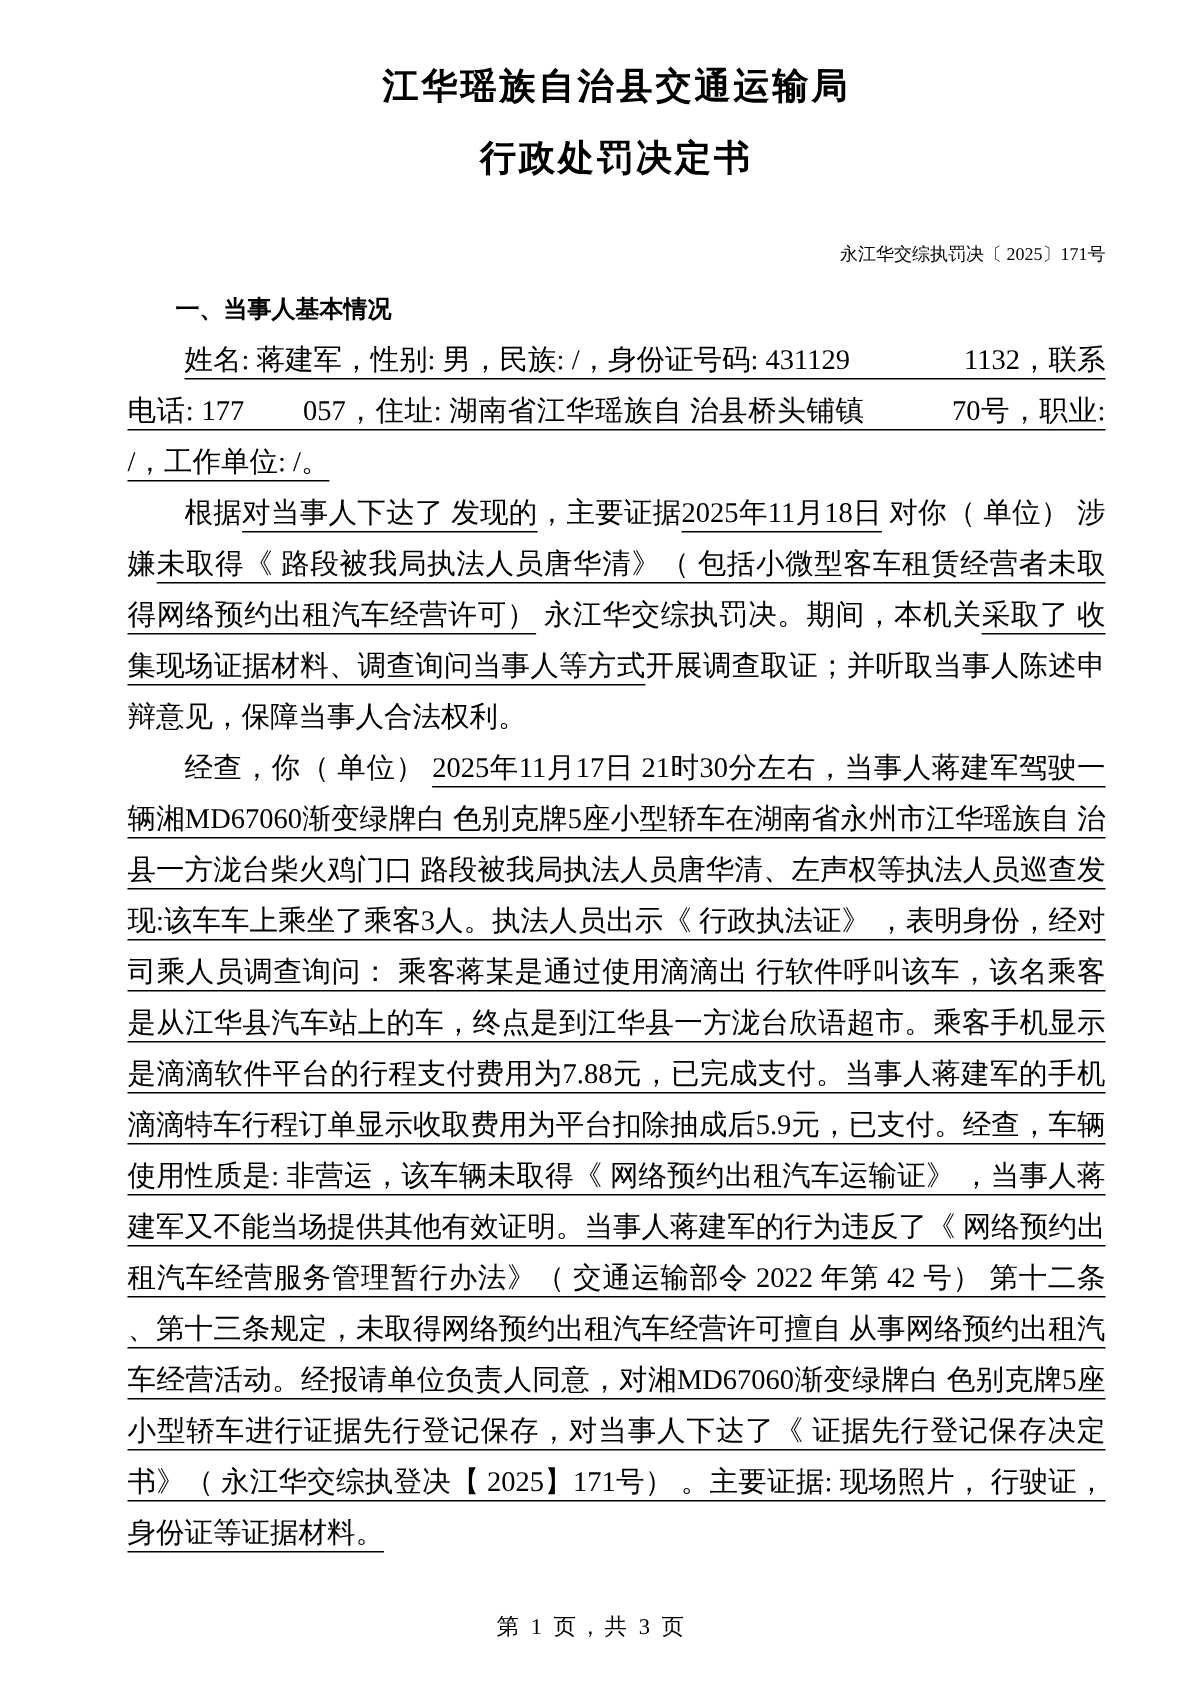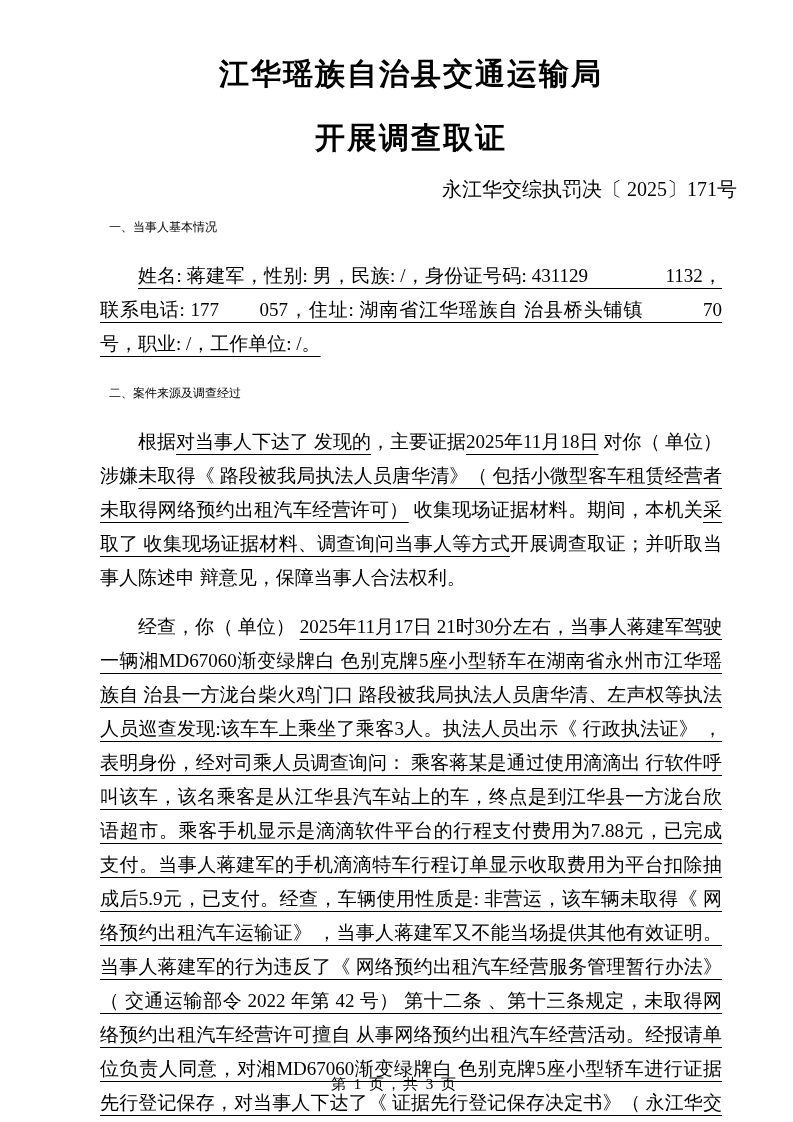--- a/index.html
+++ b/index.html
@@ -10,69 +10,68 @@
     font-family:"Liberation Serif","DejaVu Serif",serif;
   }
   .page{
     position:absolute;inset:0;
     padding:34px 56px 0 85px;
     box-sizing:border-box;
   }
   .title{
     font-family:"Liberation Sans","DejaVu Sans",sans-serif;
     font-weight:bold;
-    font-size:30px;
+    font-size:24px;
     line-height:48px;
     text-align:center;
-    margin:16px;
+    margin:0;
     letter-spacing:2px;
   }
   .doc-number{
     text-align:right;
-    font-size:20px;
+    font-size:12px;
     line-height:22px;
-    margin:16px 0 10px 0;
+    margin:28px 0 10px 0;
   }
   .sec-heading{
     font-family:"Liberation Sans","DejaVu Sans",sans-serif;
-    font-weight:normal;
-    font-size:12px;
+    font-weight:bold;
+    font-size:16px;
     line-height:34px;
     text-indent:2em;
     margin:2px 0 0 0;
   }
   .para{
     font-size:19px;
     line-height:34px;
     text-align:justify;
     text-indent:2em;
-    margin:15px;
+    margin:0;
     word-break:break-all;
   }
   .u{
     text-decoration:underline;
     text-underline-offset:6px;
     text-decoration-thickness:1px;
   }
   .footer{
     position:absolute;
     left:0;right:4px;bottom:28px;
     text-align:center;
     font-size:15px;
     letter-spacing:2px;
   }
 </style>
 </head>
 <body>
 
 <div class="page">
   <h1 class="title">江华瑶族自治县交通运输局</h1>
-  <h1 class="title">开展调查取证</h1>
+  <h1 class="title">行政处罚决定书</h1>
   <div class="doc-number">永江华交综执罚决〔 2025〕171号</div>
   <div id="sections">
       <div class="sec-heading">一、当事人基本情况</div>
       <p class="para"><span class="u">姓名: 蒋建军，性别: 男，民族: /，身份证号码: 431129　　　　1132，联系电话: 177　　057，住址: 湖南省江华瑶族自 治县桥头铺镇　　　70号，职业: /，工作单位: /。</span></p>
-      <div class="sec-heading">二、案件来源及调查经过</div>
-      <p class="para"><span>根据</span><span class="u">对当事人下达了 发现的</span><span>，主要证据</span><span class="u">2025年11月18日</span><span> 对你（ 单位） 涉嫌</span><span class="u">未取得《 路段被我局执法人员唐华清》（ 包括小微型客车租赁经营者未取得网络预约出租汽车经营许可）</span><span> 收集现场证据材料。期间，本机关</span><span class="u">采取了 收集现场证据材料、调查询问当事人等方式</span><span>开展调查取证；并听取当事人陈述申 辩意见，保障当事人合法权利。</span></p>
+      <p class="para"><span>根据</span><span class="u">对当事人下达了 发现的</span><span>，主要证据</span><span class="u">2025年11月18日</span><span> 对你（ 单位） 涉嫌</span><span class="u">未取得《 路段被我局执法人员唐华清》（ 包括小微型客车租赁经营者未取得网络预约出租汽车经营许可）</span><span> 永江华交综执罚决。期间，本机关</span><span class="u">采取了 收集现场证据材料、调查询问当事人等方式</span><span>开展调查取证；并听取当事人陈述申 辩意见，保障当事人合法权利。</span></p>
       <p class="para"><span>经查，你（ 单位） </span><span class="u">2025年11月17日 21时30分左右，当事人蒋建军驾驶一辆湘MD67060渐变绿牌白 色别克牌5座小型轿车在湖南省永州市江华瑶族自 治县一方泷台柴火鸡门口 路段被我局执法人员唐华清、左声权等执法人员巡查发现:该车车上乘坐了乘客3人。执法人员出示《 行政执法证》 ，表明身份，经对司乘人员调查询问： 乘客蒋某是通过使用滴滴出 行软件呼叫该车，该名乘客是从江华县汽车站上的车，终点是到江华县一方泷台欣语超市。乘客手机显示是滴滴软件平台的行程支付费用为7.88元，已完成支付。当事人蒋建军的手机滴滴特车行程订单显示收取费用为平台扣除抽成后5.9元，已支付。经查，车辆使用性质是: 非营运，该车辆未取得《 网络预约出租汽车运输证》 ，当事人蒋建军又不能当场提供其他有效证明。当事人蒋建军的行为违反了《 网络预约出租汽车经营服务管理暂行办法》（ 交通运输部令 2022 年第 42 号）  第十二条 、第十三条规定，未取得网络预约出租汽车经营许可擅自 从事网络预约出租汽车经营活动。经报请单位负责人同意，对湘MD67060渐变绿牌白 色别克牌5座小型轿车进行证据先行登记保存，对当事人下达了《 证据先行登记保存决定书》（ 永江华交综执登决【 2025】171号） 。主要证据: 现场照片， 行驶证， 身份证等证据材料。</span></p>
     </div>
   <div class="footer">第 1 页，共 3 页</div>
 </div>
 
 </body></html>

